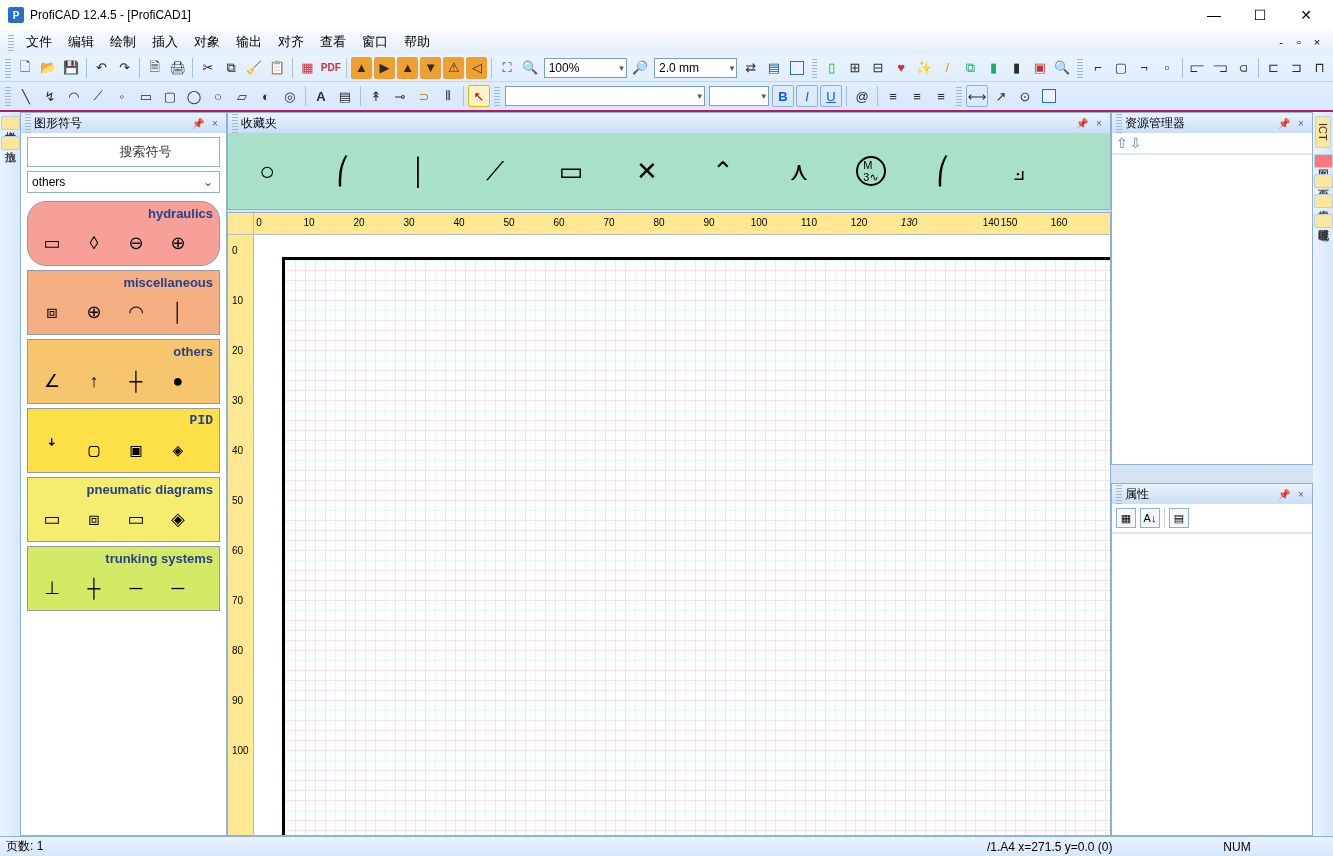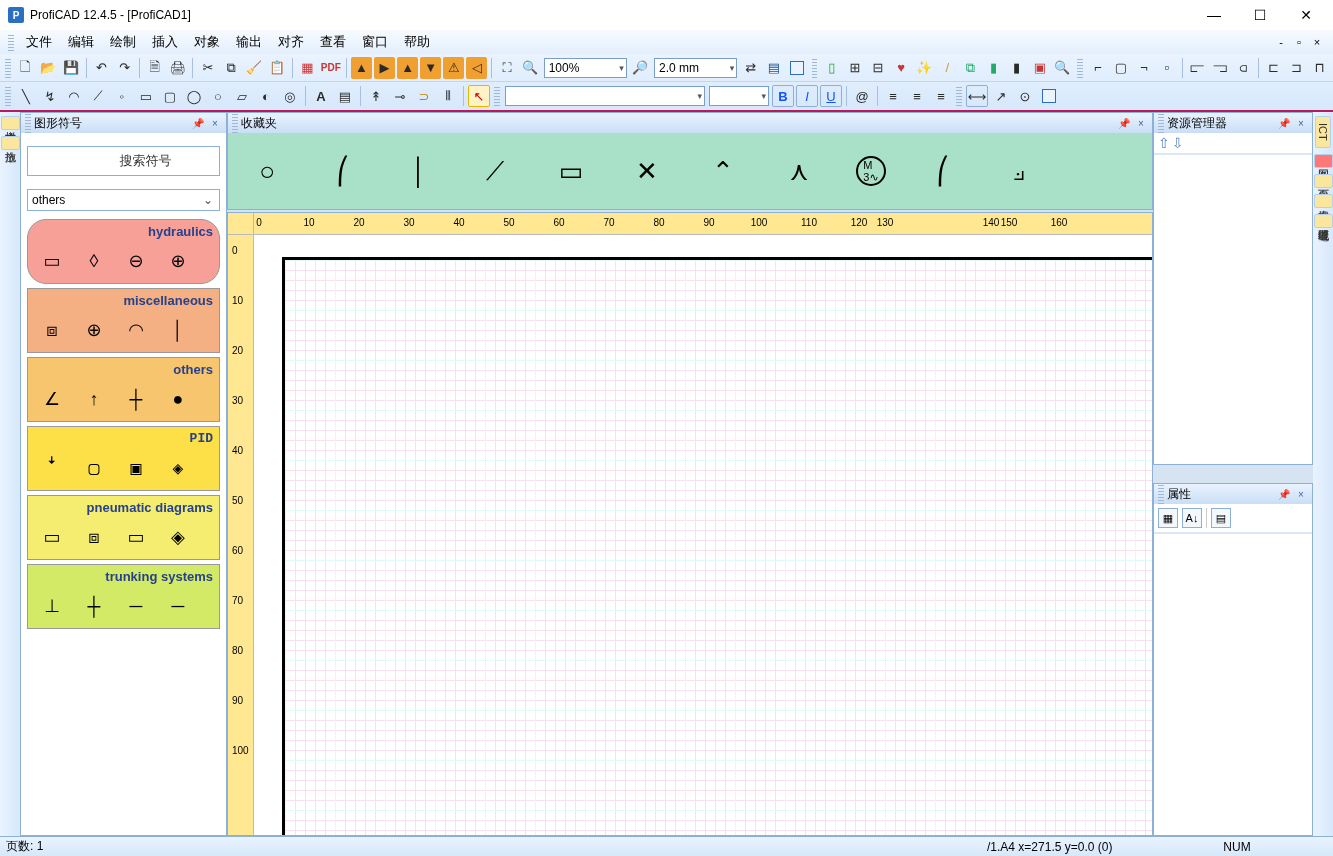--- a/index.html
+++ b/index.html
@@ -34,21 +34,21 @@
 .side-tabs .side-tab.red { background: #ff7878; }
 .side-tabs .side-tab + .side-tab { margin-top: 2px; }
 
 .panel { display: flex; flex-direction: column; border: 1px solid #8db0d8; background: #fff; }
 .panel-header { height: 20px; background: linear-gradient(#eaf3ff,#c9def5); display: flex; align-items: center; padding: 0 4px; }
 .panel-header .grip2 { margin: 0 3px 0 0; }
 .panel-title { flex: 1; font-weight: normal; color: #000; font-size: 12px; }
 .panel-pin, .panel-close { width: 14px; height: 14px; display: flex; align-items: center; justify-content: center; font-size: 10px; color: #3a6aa8; margin-left: 2px; }
 
 .symbols-panel { width: 207px; }
-.search-box { margin: 13px 6px; height: 30px; border: 1px solid #8db0d8; display: flex; align-items: center; justify-content: center; font-size: 13px; color:#333;padding-left:44px; }
+.search-box { margin: 4px 6px; height: 30px; border: 1px solid #8db0d8; display: flex; align-items: center; justify-content: center; font-size: 13px; color:#333;padding-left:44px; }
 .cat-select { margin: 0 6px 4px 6px; height: 22px; border: 1px solid #8db0d8; background: #fff; display: flex; align-items: center; padding: 0 4px; position: relative; }
 .cat-select::after { content: "⌄"; position: absolute; right: 6px; font-size: 12px; color: #555; }
 .cat-list { flex: 1; overflow: auto; padding: 4px 6px; display: flex; flex-direction: column; gap: 4px; }
 .cat-card { border: 1px solid #999; padding: 2px 4px 4px 4px; }
 .cat-card .cat-title { text-align: right; font-weight: bold; font-size: 13px; color: #27418c; padding: 2px 2px 4px 0; }
 .cat-card .cat-icons { display: flex; gap: 14px; align-items: center; padding: 4px 6px; }
 .cat-card .cat-icons span { display: inline-flex; align-items: center; justify-content: center; font-size: 18px; color: #000; width: 28px; height: 28px; }
 .cat-hydraulics { background: #f7a098; border-radius: 19px; }
 .cat-misc { background: #f4af82; }
 .cat-others { background: #f6c56e; }
@@ -72,21 +72,21 @@
   background: #fff;
   background-image:
     linear-gradient(#e0fbf7 1px, transparent 1px),
     linear-gradient(90deg, #e0fbf7 1px, transparent 1px),
     linear-gradient(#fae0ef 1px, transparent 1px),
     linear-gradient(90deg, #fae0ef 1px, transparent 1px);
   background-size: 50px 50px, 50px 50px, 10px 10px, 10px 10px;
   border-top: 3px solid #000; border-left: 3px solid #000;
 }
 
-.right-col { width: 160px; display: flex; flex-direction: column; gap: 18px; }
+.right-col { width: 202px; display: flex; flex-direction: column; gap: 18px; }
 .right-col .panel-body { flex: 1; background: #fff; border-top: 1px solid #dce7f4; padding: 4px; }
 .res-nav { display: flex; gap: 2px; padding: 2px 4px; border-bottom: 1px solid #dce7f4; }
 .res-nav span { font-size: 14px; color: #5b86b8; }
 .prop-toolbar { display: flex; gap: 4px; padding: 4px; border-bottom: 1px solid #dce7f4; }
 .prop-toolbar .pbtn { width: 20px; height: 20px; border: 1px solid #8db0d8; display: flex; align-items: center; justify-content: center; font-size: 11px; background: #f4f8fd; }
 
 .statusbar { height: 20px; background: linear-gradient(#eaf3ff,#d6e8fb); display: flex; align-items: center; font-size: 12px; padding: 0 6px; border-top: 1px solid #8db0d8; }
 .statusbar .sb-left { flex: 1; }
 .statusbar .sb-coord { width: 200px; }
 .statusbar .sb-num { width: 100px; text-align: center; }
@@ -342,21 +342,21 @@
               <div class="tick" style="left: 140px;">30</div>
               <div class="tick" style="left: 190px;">40</div>
               <div class="tick" style="left: 240px;">50</div>
               <div class="tick" style="left: 290px;">60</div>
               <div class="tick" style="left: 340px;">70</div>
               <div class="tick" style="left: 390px;">80</div>
               <div class="tick" style="left: 440px;">90</div>
               <div class="tick" style="left: 490px;">100</div>
               <div class="tick" style="left: 540px;">110</div>
               <div class="tick" style="left: 590px;">120</div>
-              <div class="tick" style="left: 616px;">130</div>
+              <div class="tick" style="left: 640px; font-style: italic;">130</div>
               <div class="tick" style="left: 684px; margin-left: 38px;">140</div>
               <div class="tick" style="left: 740px;">150</div>
               <div class="tick" style="left: 790px;">160</div>
             </div>
         </div>
         <div style="display:flex; flex:1;">
           <div class="ruler-left" id="rleft">
               <div class="tick" style="top: 10px;">0</div>
               <div class="tick" style="top: 60px;">10</div>
               <div class="tick" style="top: 110px;">20</div>

